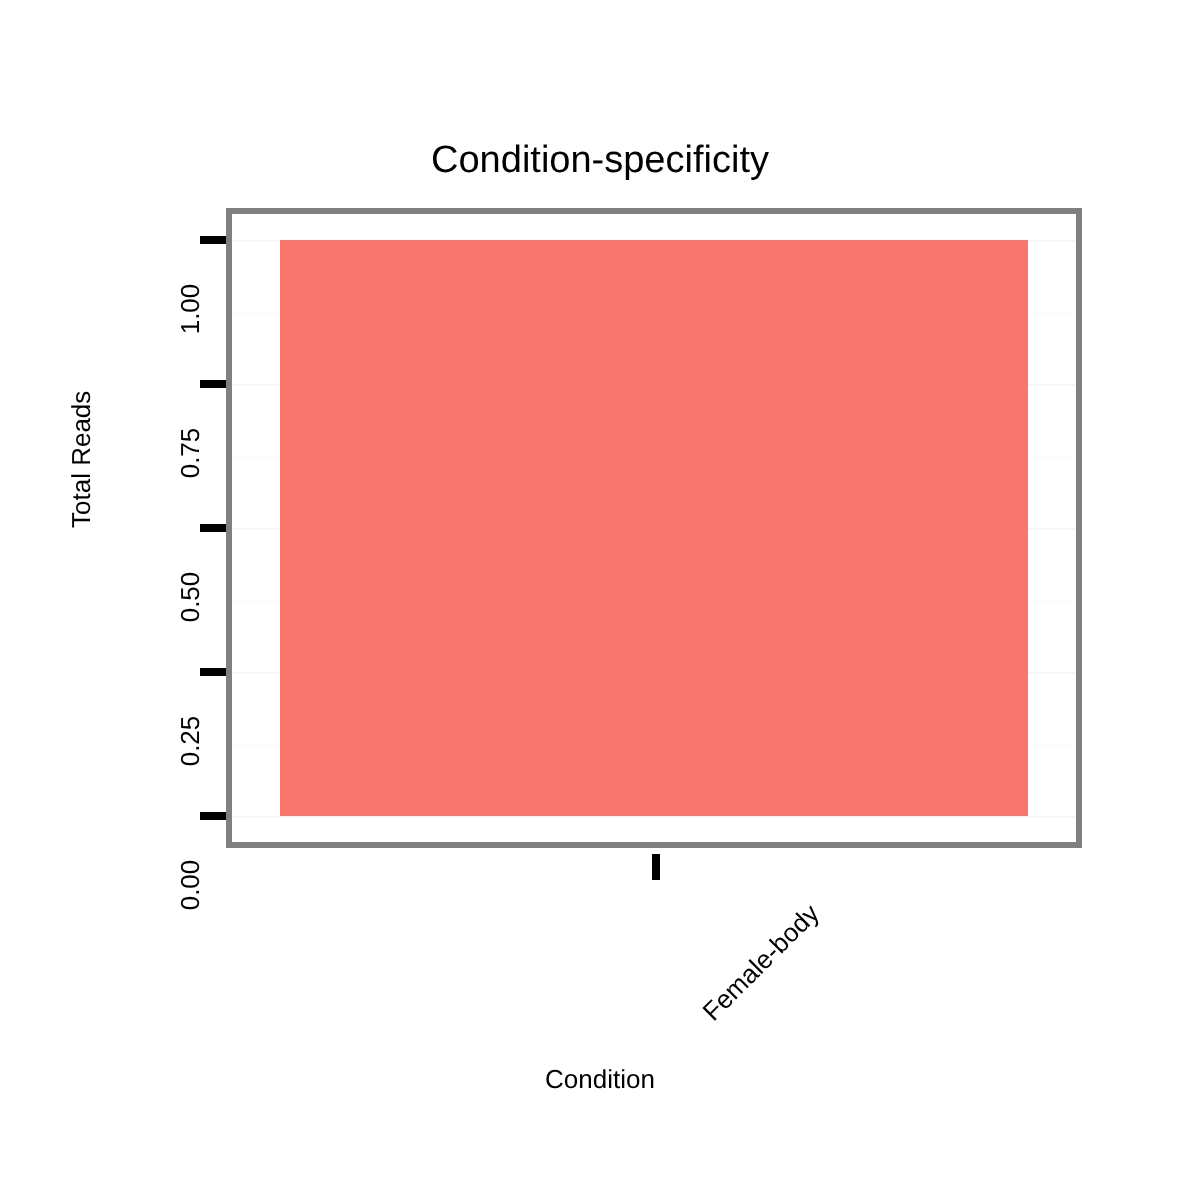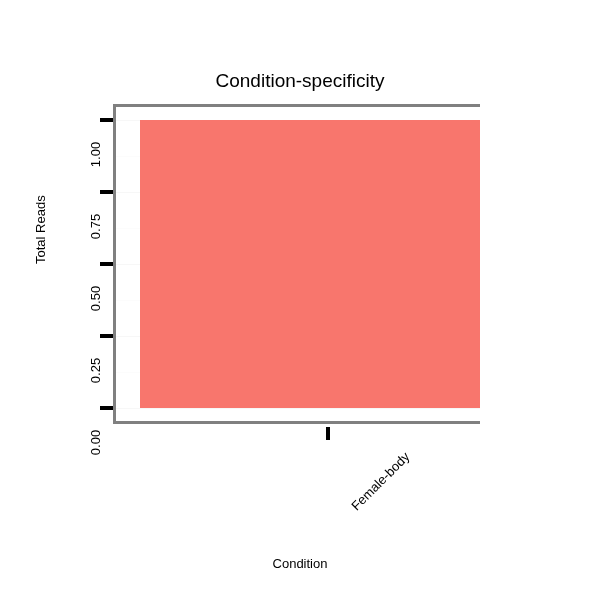--- a/index.html
+++ b/index.html
@@ -2,21 +2,21 @@
 <html><head>
 <meta charset="utf-8">
 <style>
   html, body {
     margin: 0;
     padding: 0;
     background: #ffffff;
   }
   #root {
     position: relative;
-    width: 480px;
+    width: 600px;
     height: 600px;
     background: #ffffff;
     font-family: "Liberation Sans", sans-serif;
     overflow: hidden;
   }
 
   
   #chart-title {
     position: absolute;
     left: 0;
@@ -114,21 +114,21 @@
     font-size: 13px;
     color: #000000;
     white-space: nowrap;
     transform-origin: 100% 0%;
     transform: rotate(-45deg);
     text-align: right;
   }
   #x-axis-title {
     position: absolute;
     left: 0;
-    top: 556px;
+    top: 532px;
     width: 600px;
     text-align: center;
     font-size: 13px;
     color: #000000;
     white-space: nowrap;
   }
 </style>
 </head>
 <body>
 

